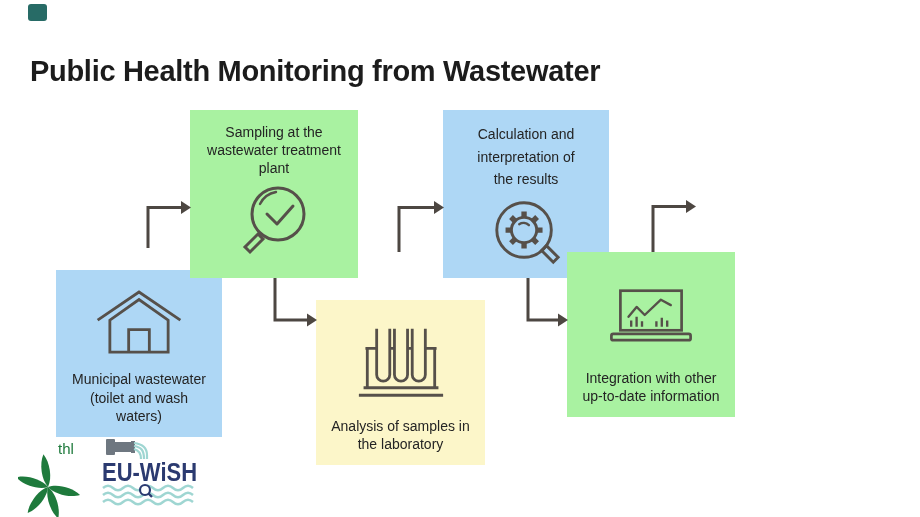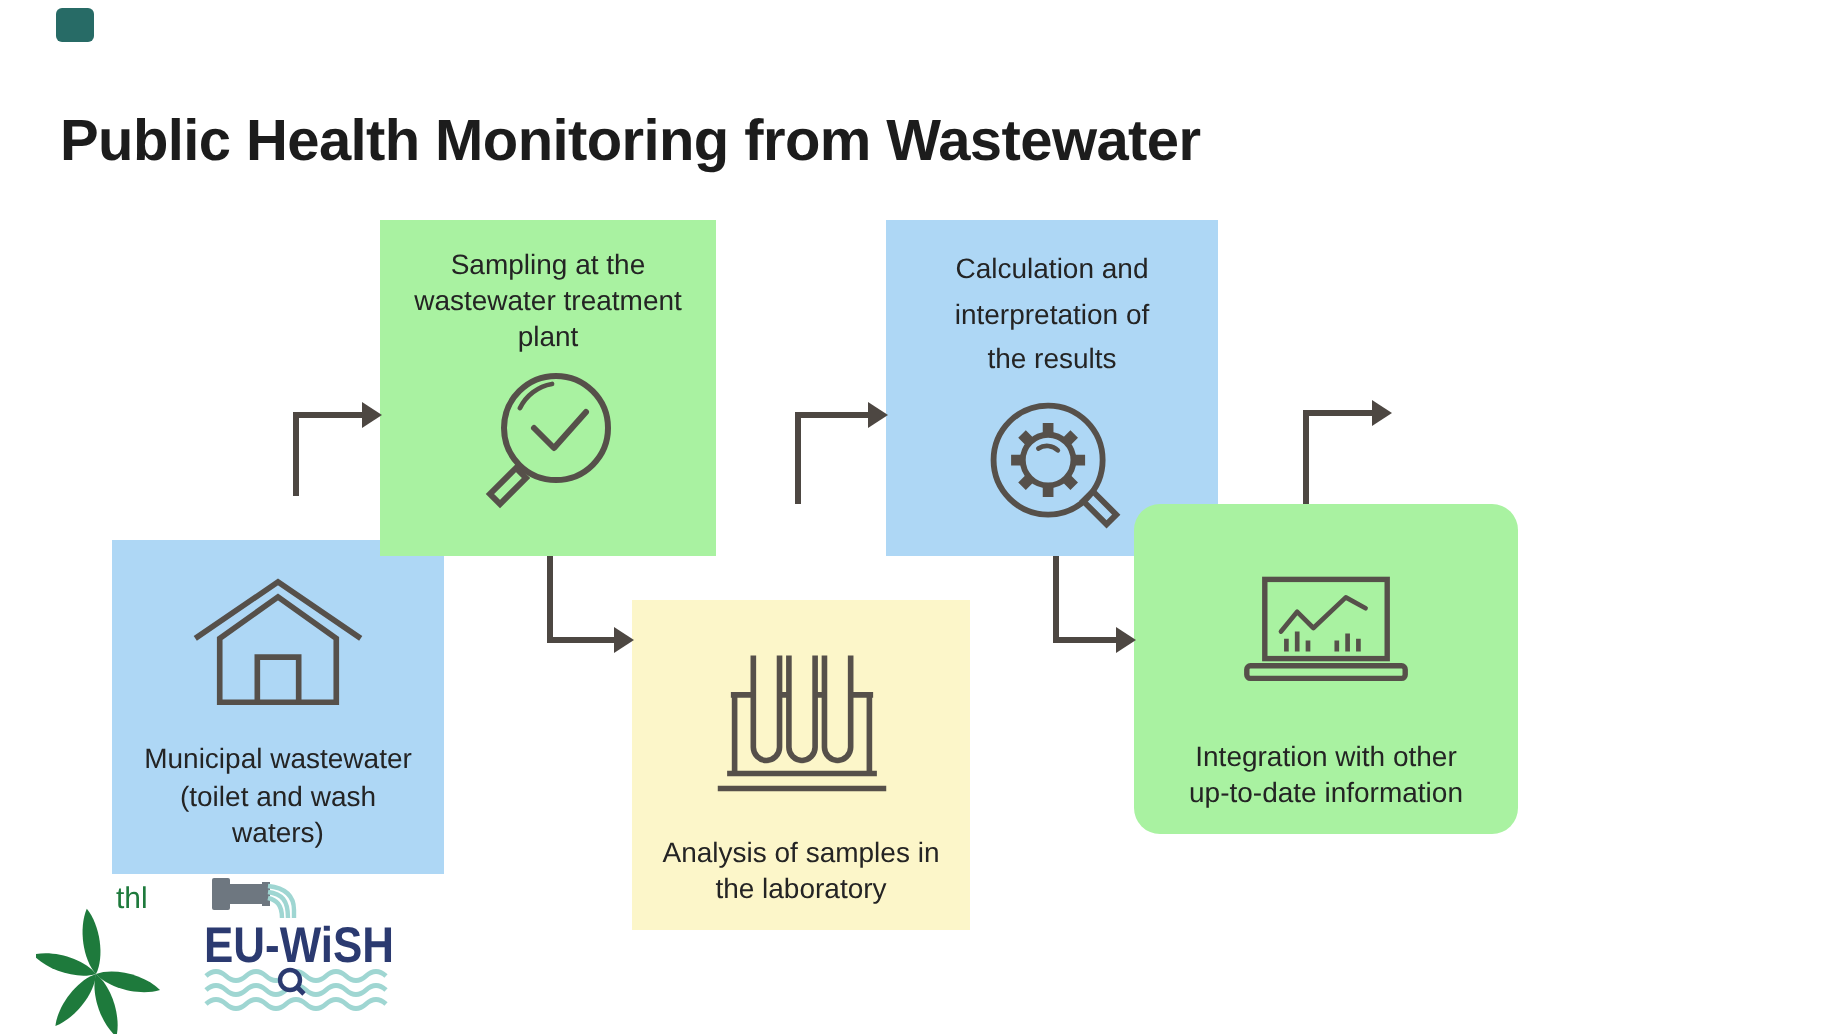--- a/index.html
+++ b/index.html
@@ -19,21 +19,21 @@
                   font-weight:500;color:var(--text-dark);}
   .box.loose .box-label{line-height:1.62;}
   .box.upper{padding-top:13px;}
   .box.upper .icon{margin-top:4px;}
   .box.lower{justify-content:flex-end;padding-bottom:12px;}
 
   .b1{left:56px;top:248px;width:166px;height:167px;z-index:1;margin-top:22px;}
   .b2{left:190px;top:110px;width:168px;height:168px;z-index:2;}
   .b3{left:316px;top:252px;width:169px;height:165px;z-index:3;margin-top:48px;}
   .b4{left:443px;top:110px;width:166px;height:168px;z-index:4;}
-  .b5{left:567px;top:252px;width:192px;height:165px;z-index:5;border-radius:13px;}
+  .b5{left:567px;top:252px;width:168px;height:165px;z-index:5;}
   .b6{left:695px;top:110px;width:170px;height:168px;z-index:6;}
 
   .b1 .box-label{margin-top:10px;}
   .b3 .box-label{margin-top:14px;}
   .b5 .box-label{margin-top:22px;}
 
   
   .st{stroke:var(--icon-stroke);fill:none;stroke-width:3;
       stroke-linecap:round;stroke-linejoin:round;}
   .st-sq{stroke:var(--icon-stroke);fill:none;stroke-width:3;

